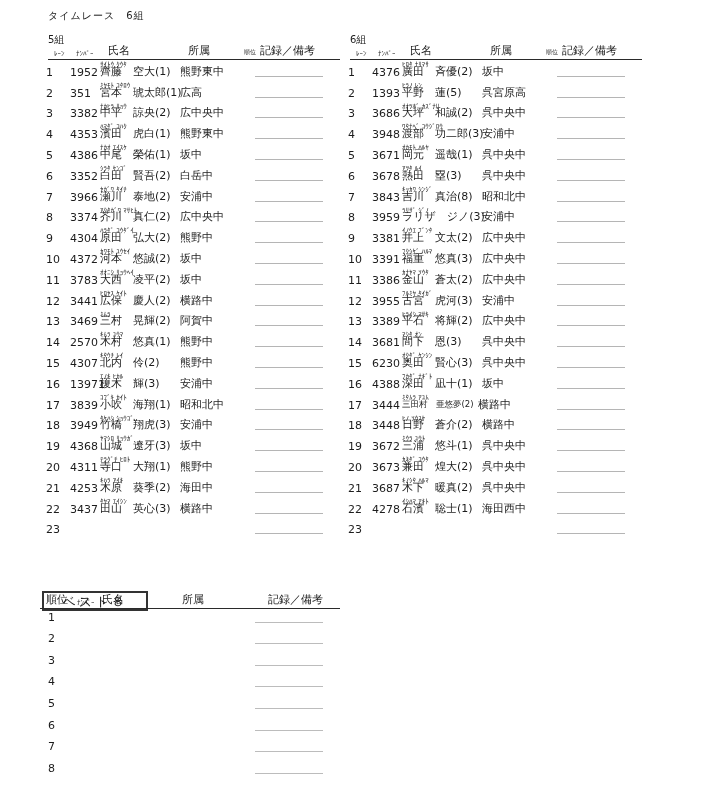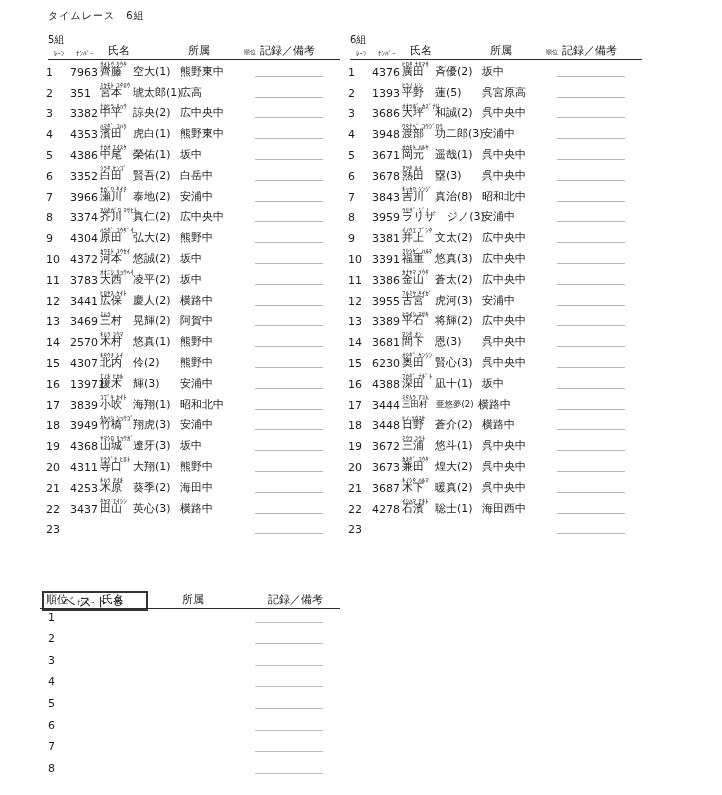--- a/index.html
+++ b/index.html
@@ -63,21 +63,21 @@
     <span class="h-num">ﾅﾝﾊﾞｰ</span>
     <span class="h-name">氏名</span>
     <span class="h-aff">所属</span>
     <span class="h-rank">順位</span>
     <span class="h-rec">記録／備考</span>
   </div>
   <div class="rows">
       <div class="row">
         <span class="furi">ｻｲﾄｳ ｸｳﾀ</span>
         <span class="lane">1</span>
-        <span class="num">7963</span>
+        <span class="num">1952</span>
         <span class="nm">齊藤　空大(1)</span>
         <span class="aff">熊野東中</span>
         <span class="rec"></span>
       </div>
       <div class="row">
         <span class="furi">ﾐﾔﾓﾄ ｺﾀﾛｳ</span>
         <span class="lane">2</span>
         <span class="num">351</span>
         <span class="nm">宮本　琥太郎(1)</span>
         <span class="aff">広高</span>

